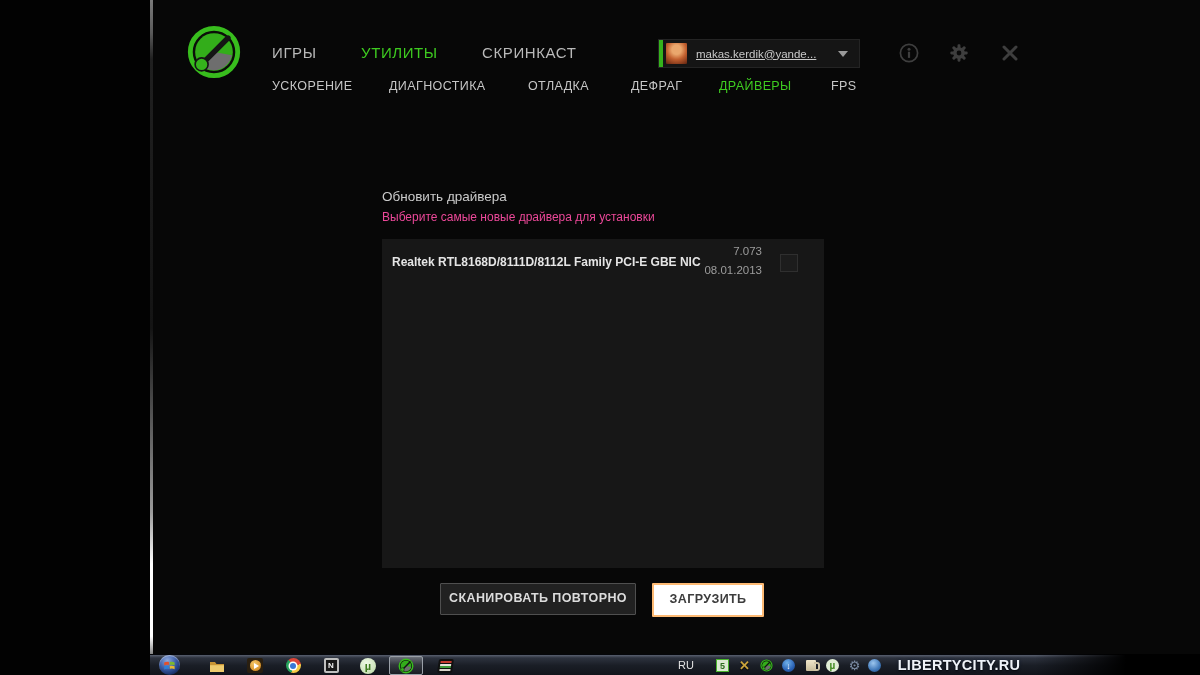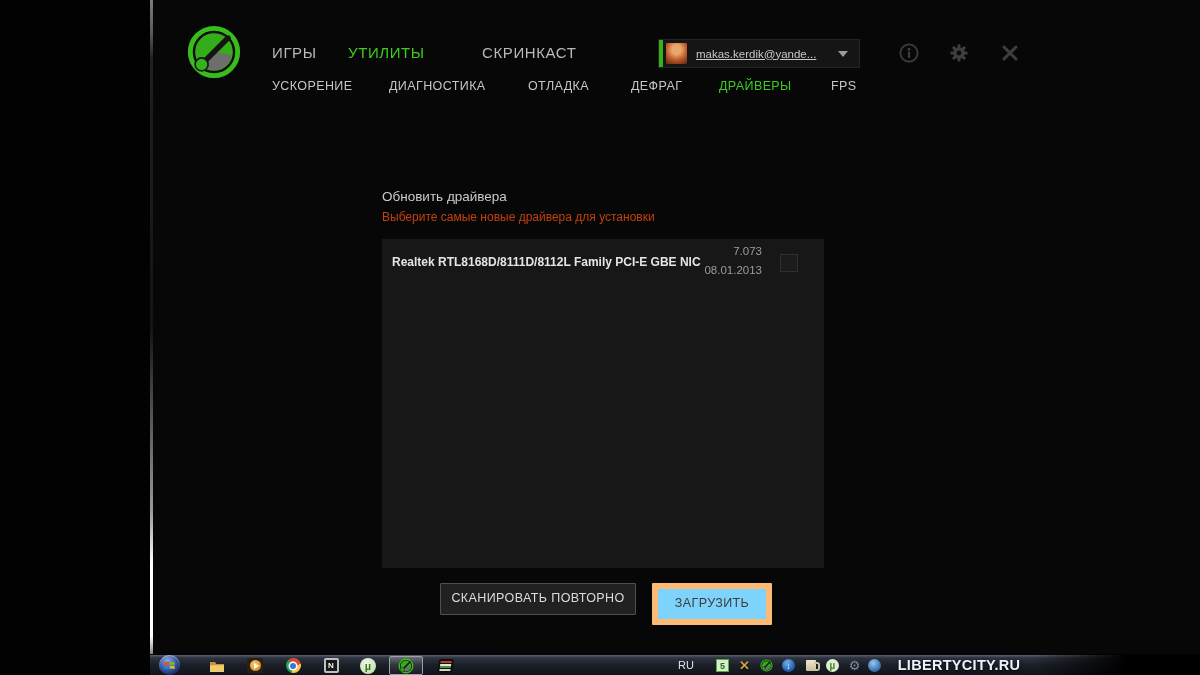--- a/index.html
+++ b/index.html
@@ -6,51 +6,51 @@
   .stage{position:relative;width:1200px;height:675px;background:#020202;overflow:hidden;
          font-family:"Liberation Sans",sans-serif;}
   .window{position:absolute;left:153px;top:0;width:1047px;height:675px;background:#070707;}
   .vline{position:absolute;left:150px;top:0;width:3px;height:656px;
          background:linear-gradient(#7a7a7a 0,#5a5a5a 5%,#202020 9%,#141414 50%,#9a9a9a 78%,#ffffff 86%,#ffffff 97%,#777 100%);}
 
   
   .logo{position:absolute;left:186px;top:24px;width:56px;height:56px;}
   .main-tab{position:absolute;top:44px;font-size:15px;letter-spacing:.6px;color:#b9b9b9;cursor:pointer;}
   .main-tab.active{color:#3ecb20;}
-  .t-games{left:272px}.t-utils{left:348px}.t-screen{left:482px}
+  .t-games{left:272px}.t-utils{left:361px}.t-screen{left:482px}
   .sub-tab{position:absolute;top:79px;font-size:12.5px;letter-spacing:.4px;color:#c6c6c6;cursor:pointer;}
   .sub-tab.active{color:#3ecb20;}
   .s-boost{left:272px}.s-diag{left:389px}.s-tweak{left:528px}.s-defrag{left:631px}.s-drivers{left:719px}.s-fps{left:831px}
 
   .account{position:absolute;left:658px;top:39px;width:200px;height:27px;background:#151515;
            border:1px solid #242424;display:flex;align-items:center;cursor:pointer;}
   .acc-bar{width:4px;height:27px;background:#35b31c;flex:none;}
   .avatar{width:21px;height:21px;margin-left:3px;flex:none;border-radius:1px;
           background:radial-gradient(circle at 50% 32%,#eaa76d 0 26%,#c2602f 55%,#81371a 85%,#5e2410);}
   .acc-mail{margin-left:9px;font-size:11.5px;color:#c9c9c9;white-space:nowrap;text-decoration:underline;}
   .caret{position:absolute;right:11px;top:11px;width:0;height:0;
          border-left:5px solid transparent;border-right:5px solid transparent;border-top:6px solid #9a9a9a;}
 
   .hicon{position:absolute;top:42px;width:22px;height:22px;cursor:pointer;}
   .i-info{left:898px}.i-gear{left:948px}.i-close{left:999px}
 
   
   .pg-title{position:absolute;left:382px;top:177px;font-size:13.5px;color:#cbcbcb;margin-top:12px;}
-  .pg-sub{position:absolute;left:382px;top:210px;font-size:12px;color:#c2410c;}
+  .pg-sub{position:absolute;left:382px;top:210px;font-size:12px;color:#ec4899;}
   .panel{position:absolute;left:382px;top:239px;width:442px;height:329px;background:#171717;}
   .drow{position:relative;height:48px;cursor:pointer;}
   .dname{position:absolute;left:10px;top:16px;font-size:12px;color:#e5e5e5;white-space:nowrap;font-weight:bold;}
   .dver{position:absolute;right:62px;top:6px;font-size:11.5px;color:#9c9c9c;}
   .ddate{position:absolute;right:62px;top:25px;font-size:11.5px;color:#9c9c9c;}
   .chk{position:absolute;right:26px;top:15px;width:16px;height:16px;background:#1c1c1c;border:1px solid #2f2f2f;cursor:pointer;}
 
   .btn{position:absolute;top:583px;height:30px;font-family:"Liberation Sans",sans-serif;
-       font-size:12.5px;letter-spacing:.4px;text-align:center;line-height:28px;cursor:pointer;border-radius:1px;}
+       font-size:12.5px;letter-spacing:.4px;text-align:center;line-height:28px;cursor:pointer;border-radius:1px;font-weight:bold;}
   .btn-rescan{left:440px;width:194px;background:#212121;border:1px solid #4f4f4f;color:#dcdcdc;}
-  .btn-dl{left:652px;width:108px;background:#7dd3fc;border:6px solid #fdba74;color:#3d3d3d;cursor:default;}
+  .btn-dl{left:652px;width:108px;background:#ffffff;border:2px solid #fdba74;color:#3d3d3d;cursor:default;}
 
   
   .taskbar{position:absolute;left:150px;top:654px;width:1050px;height:21px;
            background:linear-gradient(#59606f 0%,#2d323e 14%,#1a1e26 50%,#11131a 100%);
            border-top:1px solid #05060a;}
   .taskbar::after{content:'';position:absolute;right:0;top:-1px;bottom:0;width:165px;z-index:6;
            background:linear-gradient(90deg,rgba(0,0,0,0) 0,#000 55%);pointer-events:none;}
   .orb{position:absolute;left:9px;top:0px;width:21px;height:20px;border-radius:50%;cursor:pointer;
        background:radial-gradient(circle at 40% 28%,#8fa8dc 0%,#3a5ca6 45%,#152a60 78%,#0a1338 100%);
        box-shadow:inset 0 1px 1px rgba(255,255,255,.45);display:flex;align-items:center;justify-content:center;}

